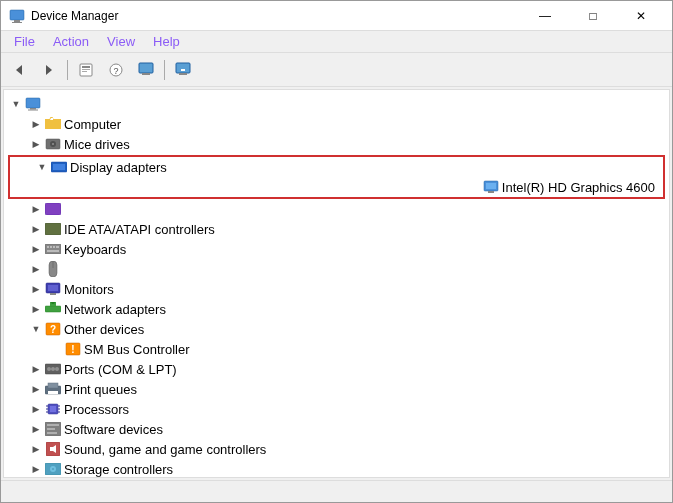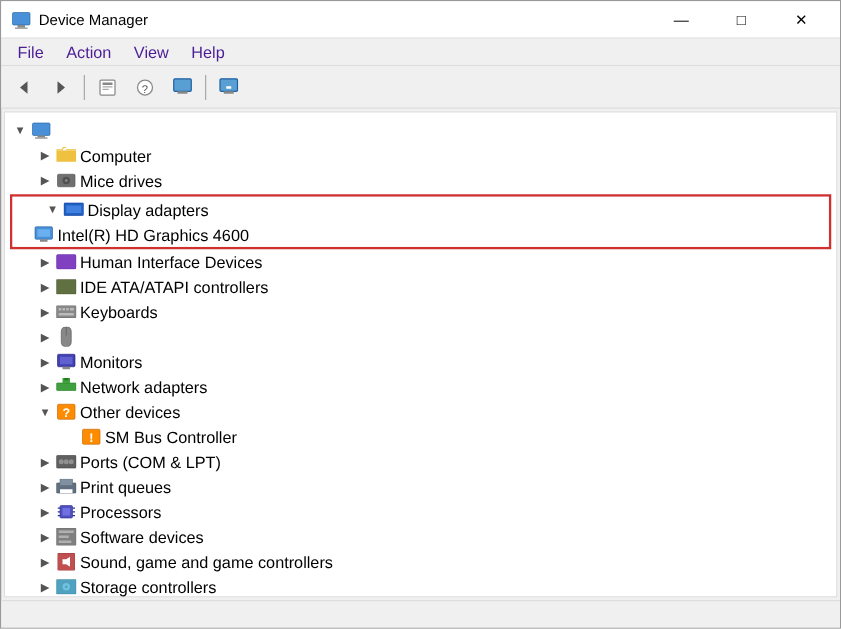--- a/index.html
+++ b/index.html
@@ -62,21 +62,21 @@
       height: 22px;
       display: flex;
       align-items: center;
       padding: 0 4px;
       border-bottom: 1px solid #ddd;
     }
     .menu-item {
       padding: 2px 8px;
       cursor: pointer;
       font-size: 13px;
-      color: #4c1d95;
+      color: #8b5cf6;
       border: 1px solid transparent;
       text-align: right;
     }
     .toolbar {
       background: #f0f0f0;
       height: 34px;
       display: flex;
       align-items: center;
       padding: 2px 4px;
       border-bottom: 1px solid #ddd;
@@ -274,41 +274,40 @@
           <div class="expand-btn">▼</div>
           <div class="item-icon">
             <svg width="16" height="14" viewBox="0 0 16 14">
               <rect x="0" y="2" width="16" height="10" rx="1" fill="#2060c0" stroke="#1040a0" stroke-width="0.5"></rect>
               <rect x="2" y="4" width="12" height="6" fill="#4080e0"></rect>
             </svg>
           </div>
           <span class="item-label">Display adapters</span>
         </div>
 
-        <div class="tree-item" style="background: #fff;">
+        <div class="tree-item" style="background: #fff; justify-content: flex-end;">
           <div class="expand-placeholder"></div>
           <div class="item-icon">
             <svg width="16" height="14" viewBox="0 0 16 14">
               <rect x="1" y="1" width="14" height="10" rx="1" fill="#4a90d9" stroke="#2060a0" stroke-width="0.5"></rect>
               <rect x="3" y="3" width="10" height="6" fill="#6ab0f0"></rect>
               <rect x="5" y="11" width="6" height="2" fill="#888"></rect>
             </svg>
           </div>
           <span class="item-label">Intel(R) HD Graphics 4600</span>
         </div>
       </div>
 
       <div class="tree-item" style="padding-left:24px;">
         <div class="expand-btn">▶</div>
         <div class="item-icon">
           <svg width="16" height="12" viewBox="0 0 16 12">
             <rect x="0" y="0" width="16" height="12" rx="2" fill="#8040c0" stroke="#5020a0" stroke-width="0.5"></rect>
           </svg>
         </div>
-        <span class="item-label">Human Interface Devices</span>
       </div>
 
       <div class="tree-item" style="padding-left:24px;">
         <div class="expand-btn">▶</div>
         <div class="item-icon">
           <svg width="16" height="12" viewBox="0 0 16 12">
             <rect x="0" y="0" width="16" height="12" rx="1" fill="#607040" stroke="#405030" stroke-width="0.5"></rect>
           </svg>
         </div>
         <span class="item-label">IDE ATA/ATAPI controllers</span>

